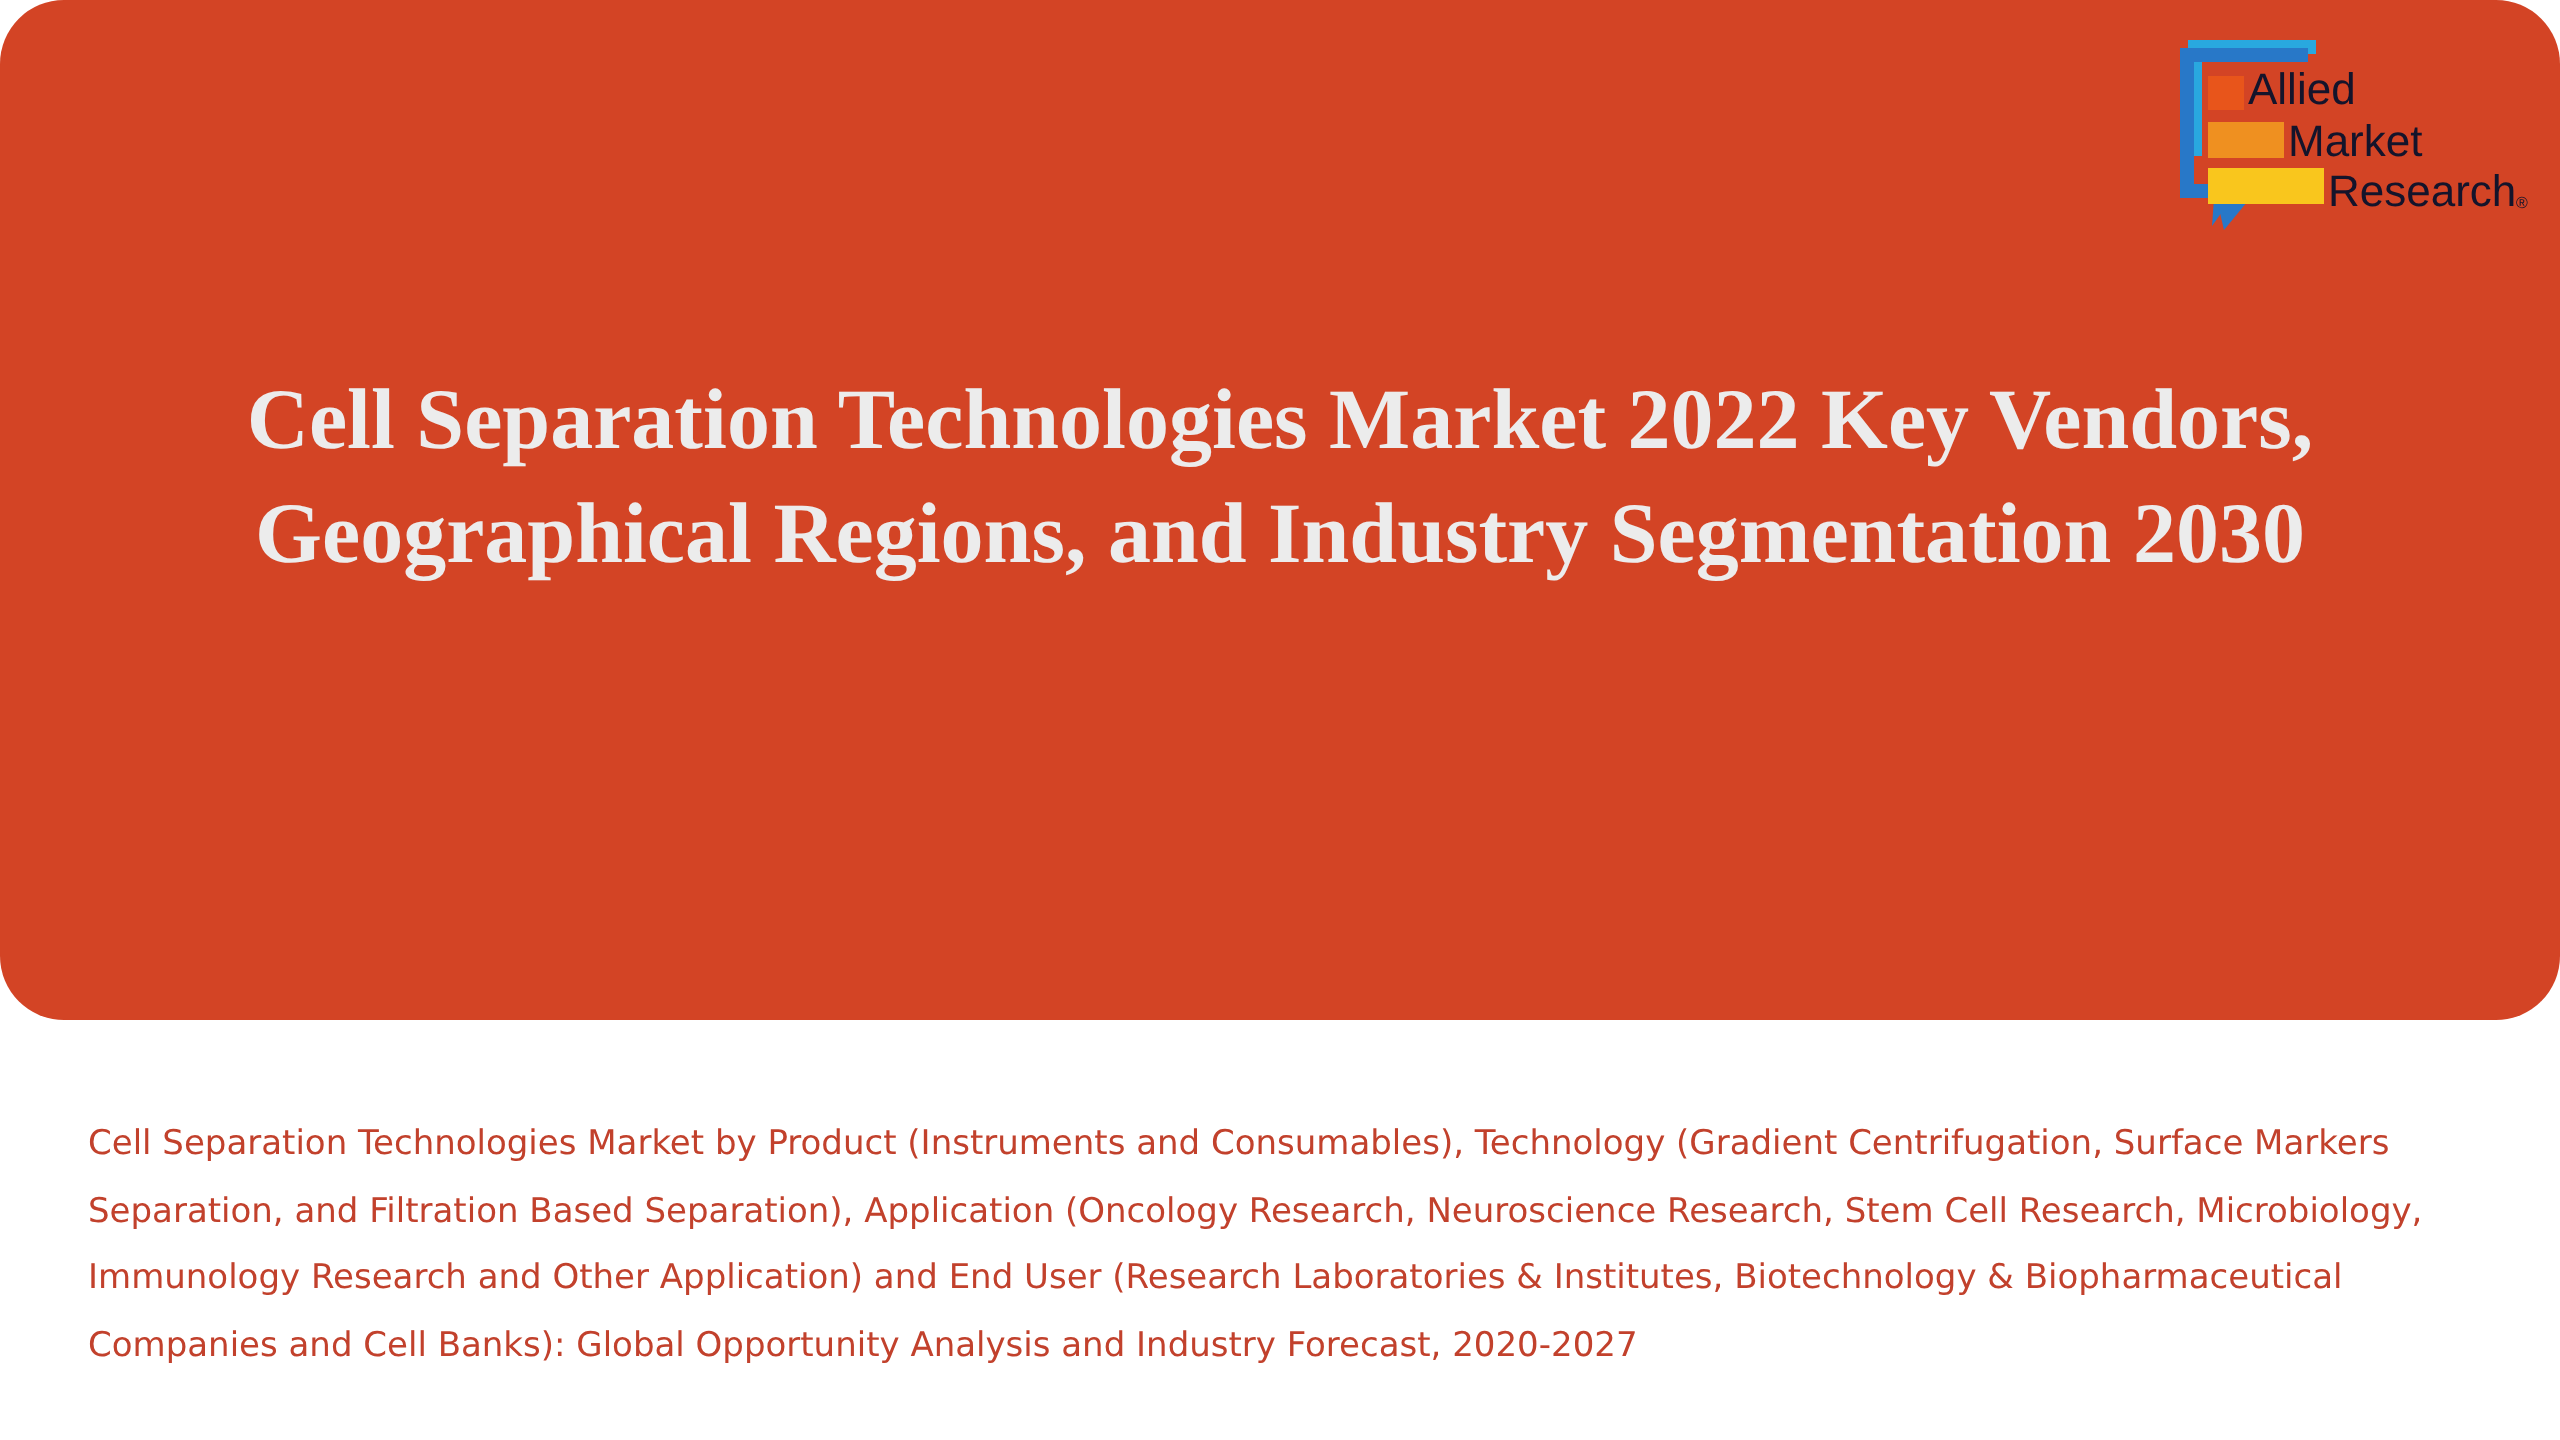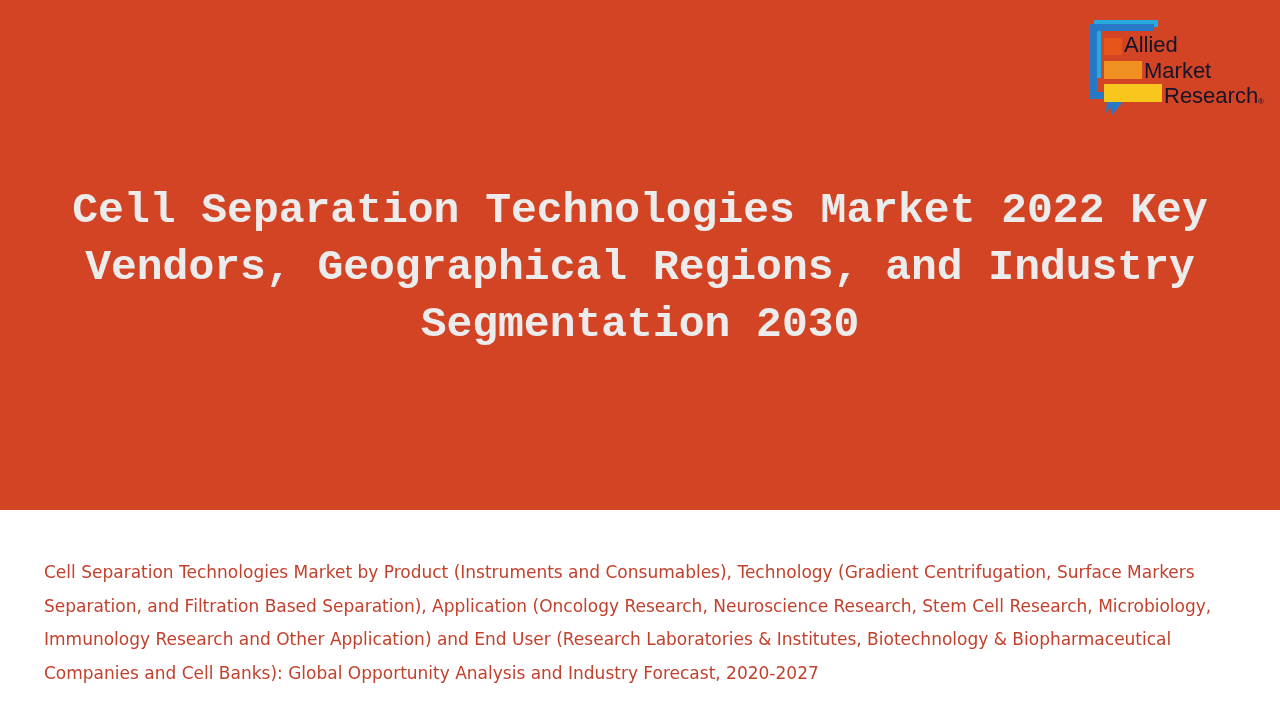--- a/index.html
+++ b/index.html
@@ -23,20 +23,21 @@
 
   
   .hero {
     position: absolute;
     left: 0;
     top: 0;
     width: 1280px;
     height: 510px;
     background: #d34425;
     overflow: hidden;
+    border-radius: 32px;
   }
 
   
   .logo {
     position: absolute;
     right: 12px;
     top: 16px;
     width: 182px;
     height: 100px;
   }
@@ -48,21 +49,21 @@
 
   
   .hero-title {
     position: absolute;
     left: 40px;
     top: 182px;
     width: 1200px;
     margin: 0;
     text-align: center;
     color: #ececec;
-    font-family: Liberation Mono, monospace;
+    font-family: Liberation Serif, serif;
     font-weight: bold;
     font-size: 43px;
     line-height: 57px;
     letter-spacing: 0px;
   }
 
   
   .body-copy {
     position: absolute;
     left: 44px;

